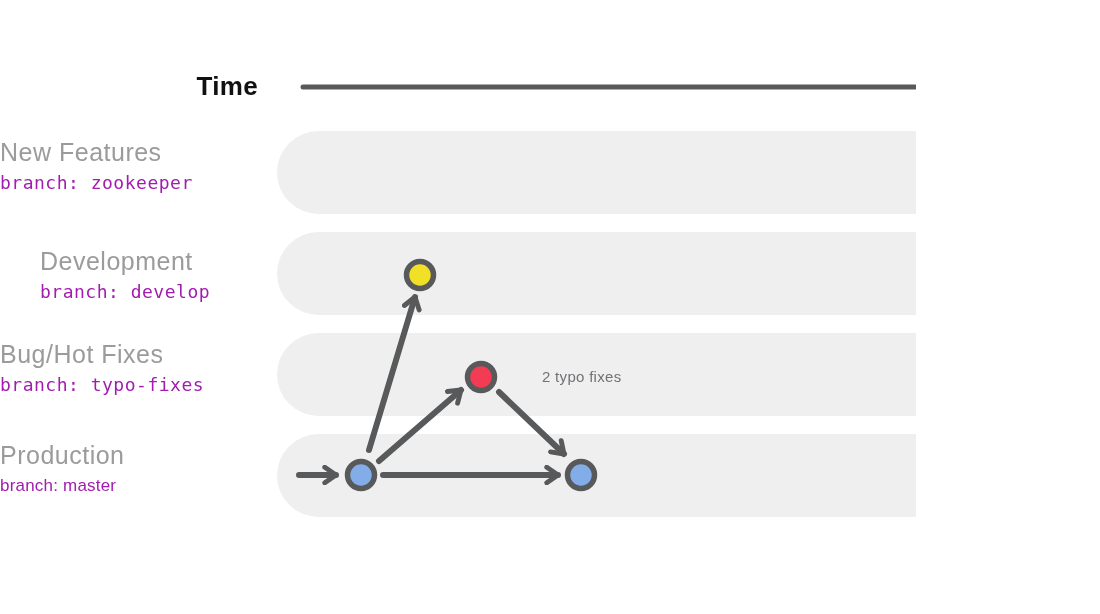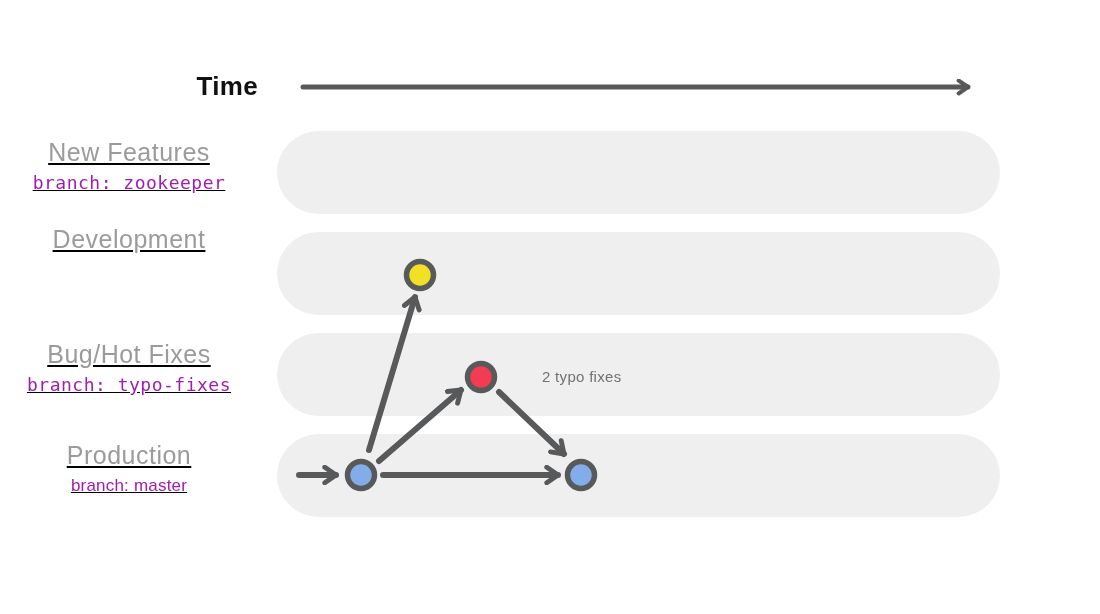--- a/index.html
+++ b/index.html
@@ -3,21 +3,21 @@
 <meta charset="utf-8">
 <style>
   html, body {
     margin: 0;
     padding: 0;
     background: #ffffff;
     font-family: "Liberation Sans", sans-serif;
   }
   .stage {
     position: relative;
-    width: 1100px;
+    width: 916px;
     height: 614px;
     background: #ffffff;
     overflow: hidden;
   }
   
   .lane {
     position: absolute;
     left: 277px;
     width: 723px;
     height: 83px;
@@ -27,25 +27,24 @@
   .lane-1 { top: 131px; }
   .lane-2 { top: 232px; }
   .lane-3 { top: 333px; }
   .lane-4 { top: 434px; }
 
   
   .lane-labels {
     position: absolute;
     left: 0;
     width: 258px;
-    text-align: center;
-    text-decoration: underline;
+    text-align: left;
   }
   .labels-1 { top: 137px; }
-  .labels-2 { top: 224px; }
+  .labels-2 { top: 246px; padding-left: 40px; }
   .labels-3 { top: 339px; }
   .labels-4 { top: 440px; }
 
   .lane-title {
     font-size: 25px;
     line-height: 30px;
     color: #9b9b9b;
     letter-spacing: 0.5px;
   }
   .branch-label {
@@ -116,20 +115,21 @@
   <div class="lane lane-2"></div>
   <div class="lane lane-3"></div>
   <div class="lane lane-4"></div>
 
   <div class="lane-labels labels-1">
     <div class="lane-title">New Features</div>
     <div class="branch-label">branch: zookeeper</div>
   </div>
   <div class="lane-labels labels-2">
     <div class="lane-title">Development</div>
+    <div class="branch-label">branch: develop</div>
   </div>
   <div class="lane-labels labels-3">
     <div class="lane-title">Bug/Hot Fixes</div>
     <div class="branch-label">branch: typo-fixes</div>
   </div>
   <div class="lane-labels labels-4">
     <div class="lane-title">Production</div>
     <div class="branch-label sans">branch: master</div>
   </div>
 

